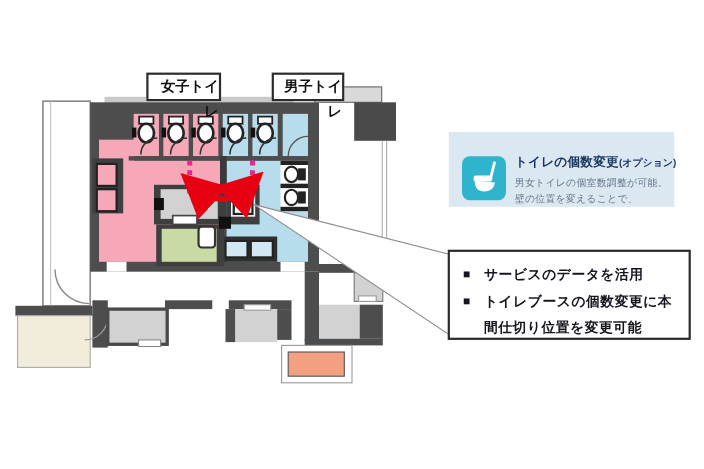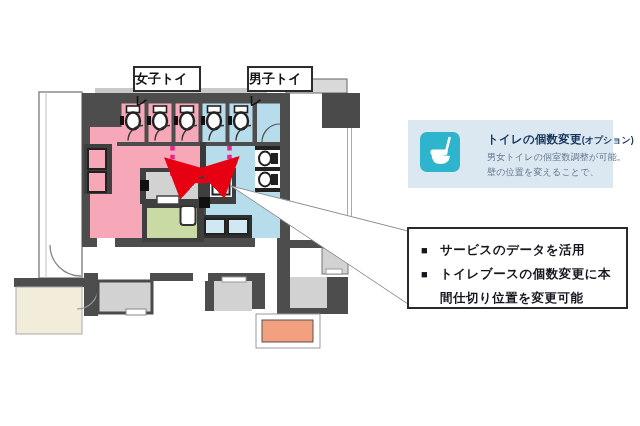--- a/index.html
+++ b/index.html
@@ -3,29 +3,29 @@
 <meta charset="utf-8">
 <style>
   html,body{margin:0;padding:0;background:#fff;}
   #stage{
     position:relative;width:640px;height:426px;background:#fff;overflow:hidden;
     font-family:"Liberation Sans","DejaVu Sans",sans-serif;
   }
   #plan-svg{position:absolute;left:0;top:0;}
   .top-label{
     position:absolute;top:66px;height:22px;line-height:22px;
-    background:#fff;border:2px solid #2b2b2b;text-align:left;
+    background:#fff;border:2px solid #2b2b2b;text-align:right;
     font-size:13px;font-weight:bold;color:#111;z-index:3;
   }
   #label-women{left:133px;width:64px;}
   #label-men{left:203px;width:62px;margin-left:44px;}
   
   #callout{
     position:absolute;left:408px;top:120px;width:205px;height:68px;
-    background:#dbe7f1;display:flex;align-items:center;gap:26px;
+    background:#dbe7f1;display:flex;align-items:flex-end;gap:7px;
     padding:0;box-sizing:border-box;z-index:4;
   }
   #callout .icon-wrap{margin-left:11px;flex:0 0 auto;}
   #callout .txt{flex:1 1 auto;padding-right:6px;}
   #callout .title-row{white-space:nowrap;margin-bottom:3px;}
   #callout .title{font-size:11.5px;font-weight:bold;color:#17365d;letter-spacing:.2px;}
   #callout .title-suffix{font-size:9px;font-weight:bold;color:#17365d;}
   #callout .body-line{font-size:9px;color:#64788c;line-height:1.6;letter-spacing:.2px;}
   
   #notes{

